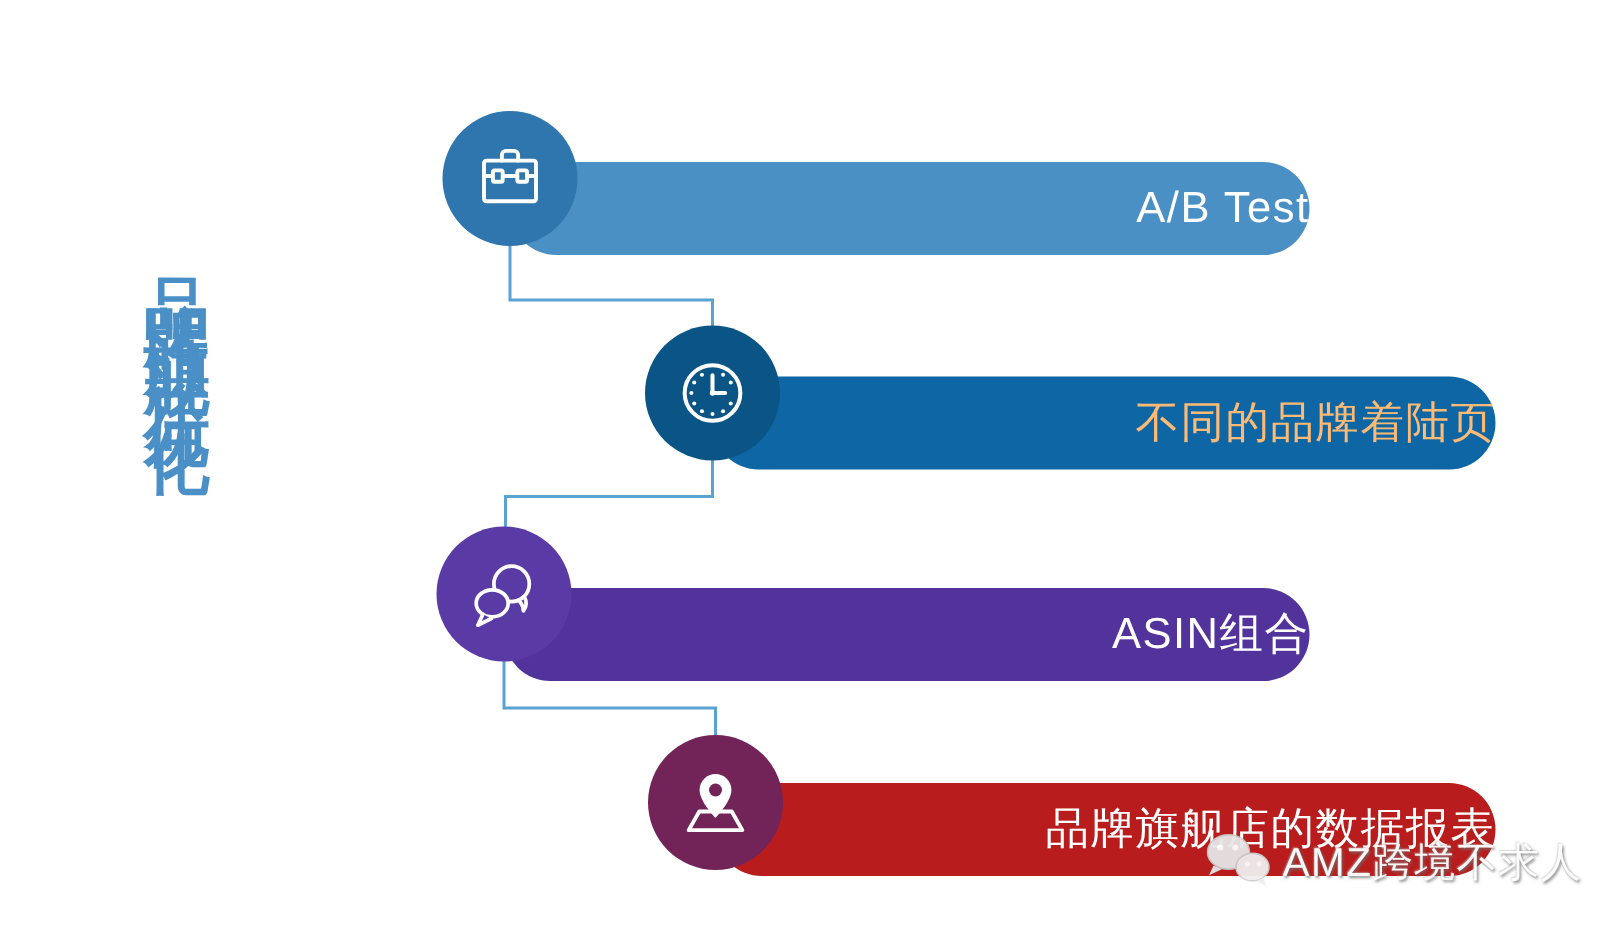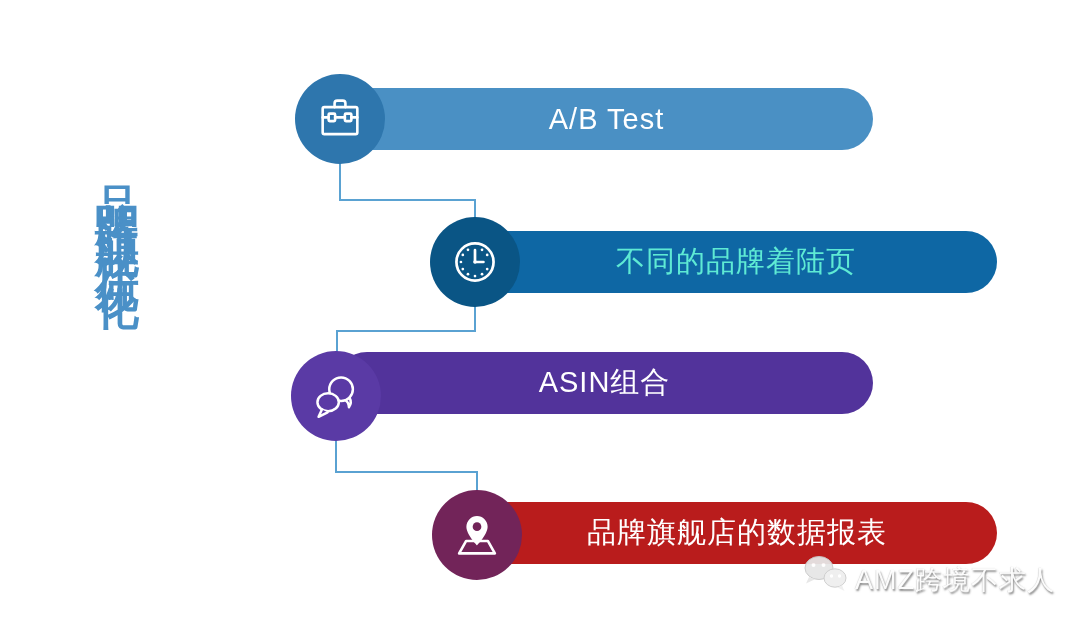--- a/index.html
+++ b/index.html
@@ -29,22 +29,23 @@
     left: 0; top: 0;
     width: 1080px; height: 626px;
     z-index: 1;
   }
   .bar {
     position: absolute;
     height: 62px;
     border-radius: 31px;
     display: flex;
     align-items: center;
-    justify-content: center;
+    justify-content: flex-end;
     z-index: 2;
+    margin-top: 20px;
   }
   .bar-label {
     color: #ffffff;
     font-size: 29px;
     letter-spacing: 1px;
     white-space: nowrap;
   }
   .circle {
     position: absolute;
     width: 90px;
@@ -54,21 +55,21 @@
     align-items: center;
     justify-content: center;
     z-index: 3;
   }
   .circle svg { display: block; }
   .watermark {
     position: absolute;
     left: 800px;
     top: 552px;
     display: flex;
-    align-items: flex-end;
+    align-items: center;
     gap: 5px;
     z-index: 4;
   }
   .watermark-text {
     font-size: 27px;
     letter-spacing: 1px;
     color: rgba(255,255,255,0.95);
     text-shadow: 1px 1.5px 2px rgba(110,110,110,0.8), -0.5px -0.5px 1px rgba(190,190,190,0.6);
     white-space: nowrap;
   }
@@ -93,21 +94,21 @@
     <svg width="52" height="52" viewBox="0 0 48 48" fill="none" stroke="#ffffff" stroke-width="2.4" stroke-linecap="round" stroke-linejoin="round">
       <path d="M19,13 v-3.5 a2.5,2.5 0 0 1 2.5,-2.5 h5 a2.5,2.5 0 0 1 2.5,2.5 v3.5"></path>
       <rect x="8" y="13" width="32" height="25" rx="1.5"></rect>
       <path d="M8,22.5 H13.5 M19.5,22.5 H28.5 M34.5,22.5 H40"></path>
       <rect x="13.5" y="19" width="6" height="7" rx="1"></rect>
       <rect x="28.5" y="19" width="6" height="7" rx="1"></rect>
     </svg>
   </div>
 
   <div class="bar" style="left: 475px; top: 231px; width: 522px; background: rgb(14, 103, 164);">
-    <span class="bar-label" style="color: #5eead4;">不同的品牌着陆页</span>
+    <span class="bar-label" style="color: #fdba74;">不同的品牌着陆页</span>
   </div>
   <div class="circle" style="left: 430px; top: 217px; background: rgb(10, 85, 133); color: rgb(10, 85, 133);">
     <svg width="54" height="54" viewBox="0 0 48 48" fill="none" stroke="#ffffff" stroke-width="2.4" stroke-linecap="round">
       <circle cx="24" cy="24" r="16.5"></circle>
       <path d="M24,24 V13.5 M24,24 H31.5"></path>
       <g fill="#ffffff" stroke="none">
         <circle cx="30.25" cy="13.17" r="1.2"></circle>
           <circle cx="34.83" cy="17.75" r="1.2"></circle>
         <circle cx="34.83" cy="30.25" r="1.2"></circle>
           <circle cx="30.25" cy="34.83" r="1.2"></circle>
@@ -115,21 +116,21 @@
           <circle cx="17.75" cy="34.83" r="1.2"></circle>
         <circle cx="13.17" cy="30.25" r="1.2"></circle>
           <circle cx="11.5" cy="24" r="1.2"></circle>
         <circle cx="13.17" cy="17.75" r="1.2"></circle>
           <circle cx="17.75" cy="13.17" r="1.2"></circle>
         <circle cx="24" cy="24" r="1.6"></circle>
       </g>
     </svg>
   </div>
 
-  <div class="bar" style="left: 336px; top: 352px; width: 537px; background: rgb(82, 51, 155);">
+  <div class="bar" style="left: 336px; top: 372px; width: 537px; background: rgb(82, 51, 155);">
     <span class="bar-label" style="color: rgb(255, 255, 255);">ASIN组合</span>
   </div>
   <div class="circle" style="left: 291px; top: 351px; background: rgb(90, 58, 165); color: rgb(90, 58, 165);">
     <svg width="54" height="54" viewBox="0 0 48 48" stroke="#ffffff" stroke-width="2.2" stroke-linecap="round" stroke-linejoin="round">
       <circle cx="28.5" cy="18" r="10.5" fill="none"></circle>
       <path d="M36,25.5 q2.5,4.5 -0.5,8.5 q-0.3,-4.5 -3.2,-6.2" fill="none"></path>
       <ellipse cx="17" cy="29.5" rx="9.5" ry="8" fill="currentColor"></ellipse>
       <path d="M11.5,36 L8.5,42.5 L16.5,38.5" fill="currentColor"></path>
     </svg>
   </div>

